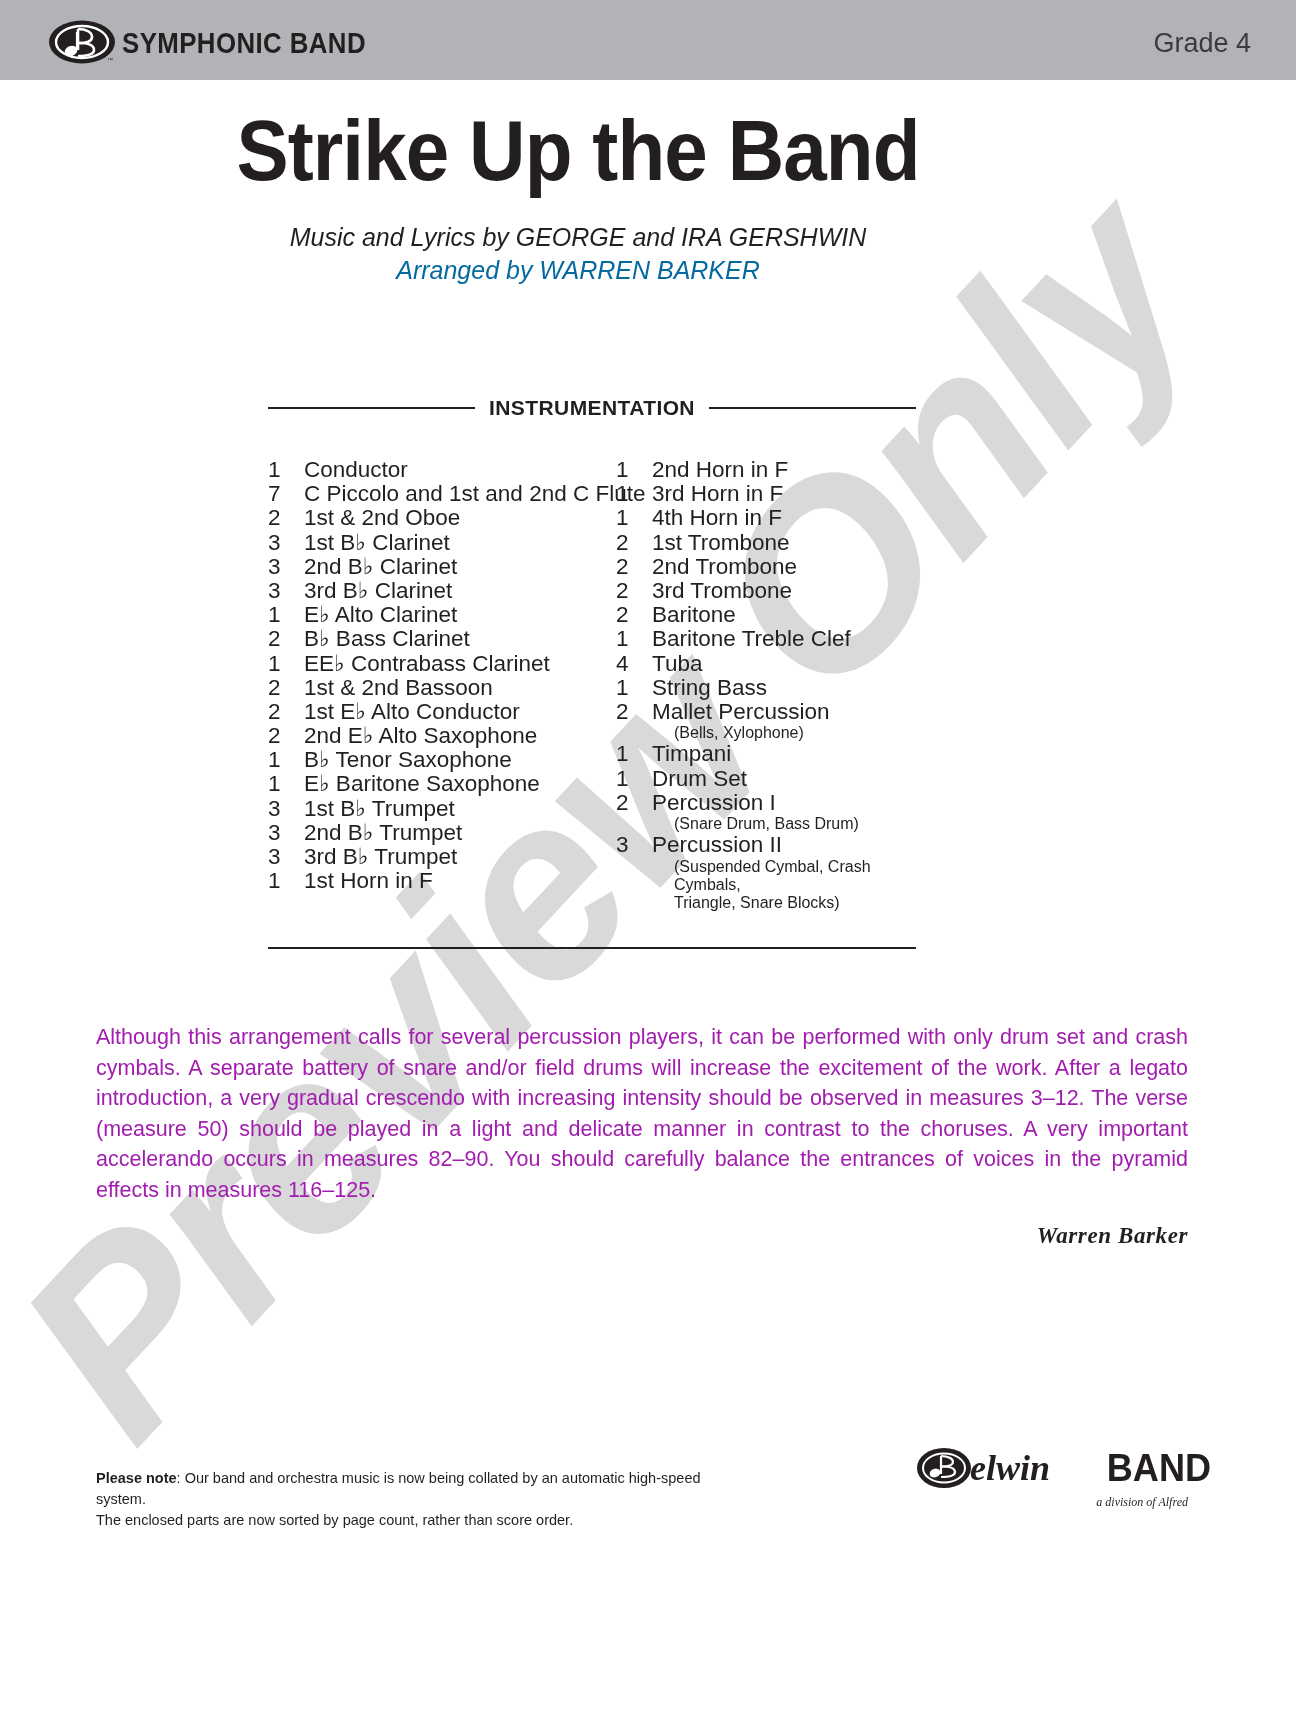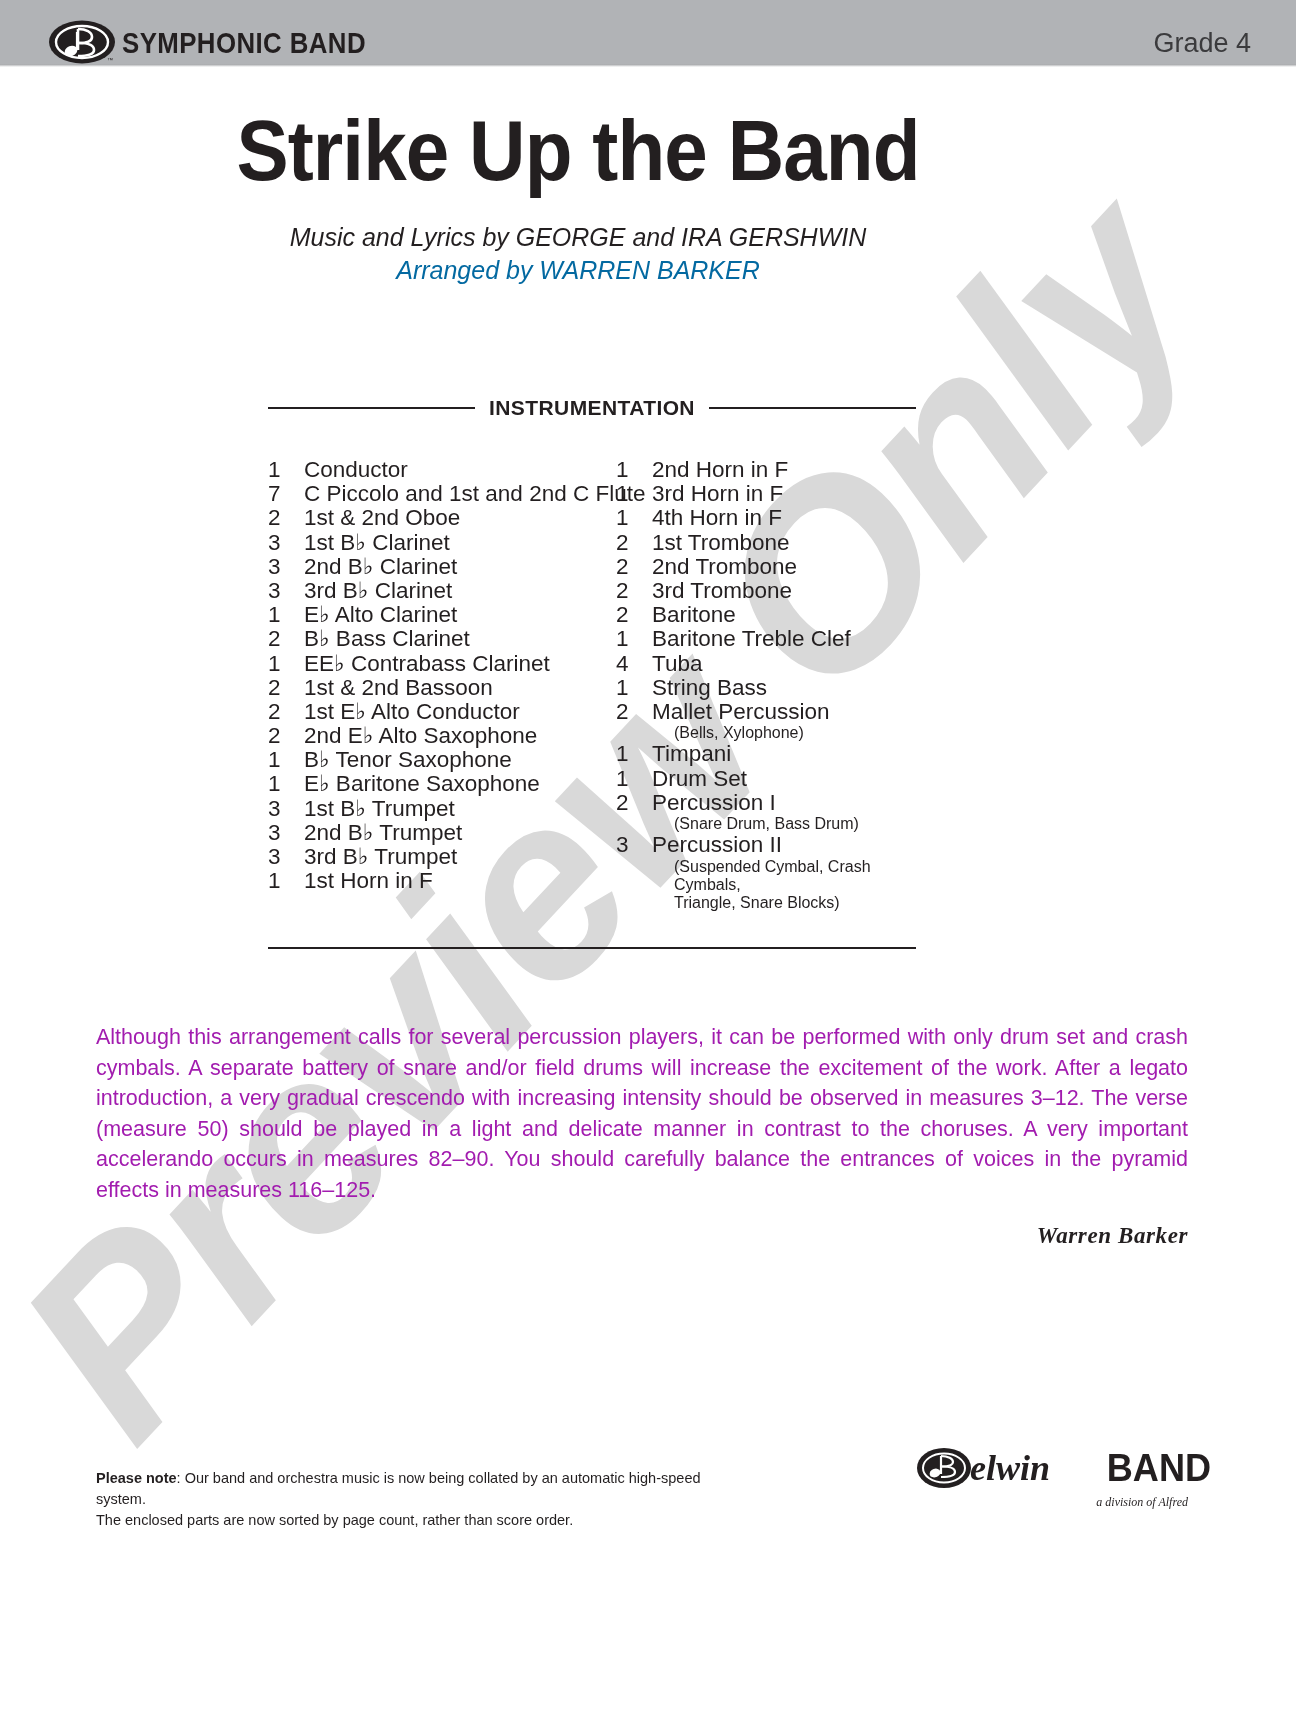--- a/index.html
+++ b/index.html
@@ -25,21 +25,21 @@
     font-weight:700;
     font-size:258px;
     letter-spacing:-4px;
     color:#d9d9d9;
     white-space:nowrap;
     font-style:italic;
   }
 
   
   .header{
-    position:absolute;left:0;top:0;width:1296px;height:64px;
+    position:absolute;left:0;top:0;width:1296px;height:80px;
     background:#b1b3b6;z-index:3;
   }
   .header-inner{
     position:relative;width:100%;height:100%;
   }
   .belwin-mark{
     position:absolute;left:48px;top:20px;width:68px;height:44px;
   }
   .belwin-mark svg{display:block;}
   .header-title{

